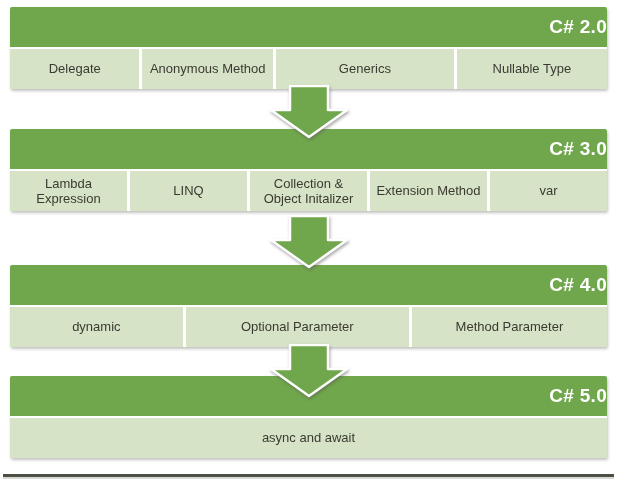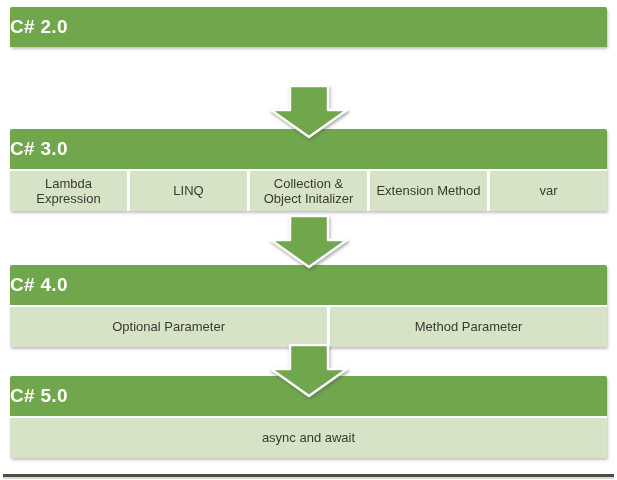--- a/index.html
+++ b/index.html
@@ -16,21 +16,21 @@
     left: 10px;
     width: 597px;
     background: #ffffff;
     box-shadow: 1px 2px 3px rgba(120,120,120,0.45);
     border-radius: 2px;
     z-index: 1;
   }
   .hdr {
     height: 40px;
     line-height: 40px;
-    text-align: left;
+    text-align: right;
     background: var(--header-green, #70A64C);
     color: var(--header-text, #ffffff);
     font-size: 19px;
     font-weight: 600;
     letter-spacing: 0.3px;
     border-radius: 2px 2px 0 0;
   }
   .row {
     margin-top: 2px;
     height: 40px;
@@ -77,20 +77,26 @@
     z-index: 1;
   }
 </style>
 </head>
 <body>
 
 <div id="canvas">
 
   <div class="section" style="top:7px">
     <div class="hdr">C# 2.0</div>
+    <div class="row">
+      <div class="cell" style="flex:21.8">Delegate</div>
+      <div class="cell" style="flex:22.0">Anonymous Method</div>
+      <div class="cell" style="flex:30.6">Generics</div>
+      <div class="cell" style="flex:25.6">Nullable Type</div>
+    </div>
   </div>
 
   <div class="arrow" style="top:85px">
     <svg viewBox="0 0 80 54" width="80" height="54" aria-hidden="true">
       <polygon points="21,1 59,1 59,25 78,25 40,52 2,25 21,25" fill="currentColor" stroke="#ffffff" stroke-width="2.5" stroke-linejoin="round"></polygon>
     </svg>
   </div>
 
   <div class="section" style="top:129px">
     <div class="hdr">C# 3.0</div>
@@ -105,20 +111,21 @@
 
   <div class="arrow" style="top:215px">
     <svg viewBox="0 0 80 54" width="80" height="54" aria-hidden="true">
       <polygon points="21,1 59,1 59,25 78,25 40,52 2,25 21,25" fill="currentColor" stroke="#ffffff" stroke-width="2.5" stroke-linejoin="round"></polygon>
     </svg>
   </div>
 
   <div class="section" style="top:265px">
     <div class="hdr">C# 4.0</div>
     <div class="row">
+      <div class="cell" style="flex:29">dynamic</div>
       <div class="cell" style="flex:38">Optional Parameter</div>
       <div class="cell" style="flex:33">Method Parameter</div>
     </div>
   </div>
 
   <div class="arrow" style="top:344px">
     <svg viewBox="0 0 80 54" width="80" height="54" aria-hidden="true">
       <polygon points="21,1 59,1 59,25 78,25 40,52 2,25 21,25" fill="currentColor" stroke="#ffffff" stroke-width="2.5" stroke-linejoin="round"></polygon>
     </svg>
   </div>

